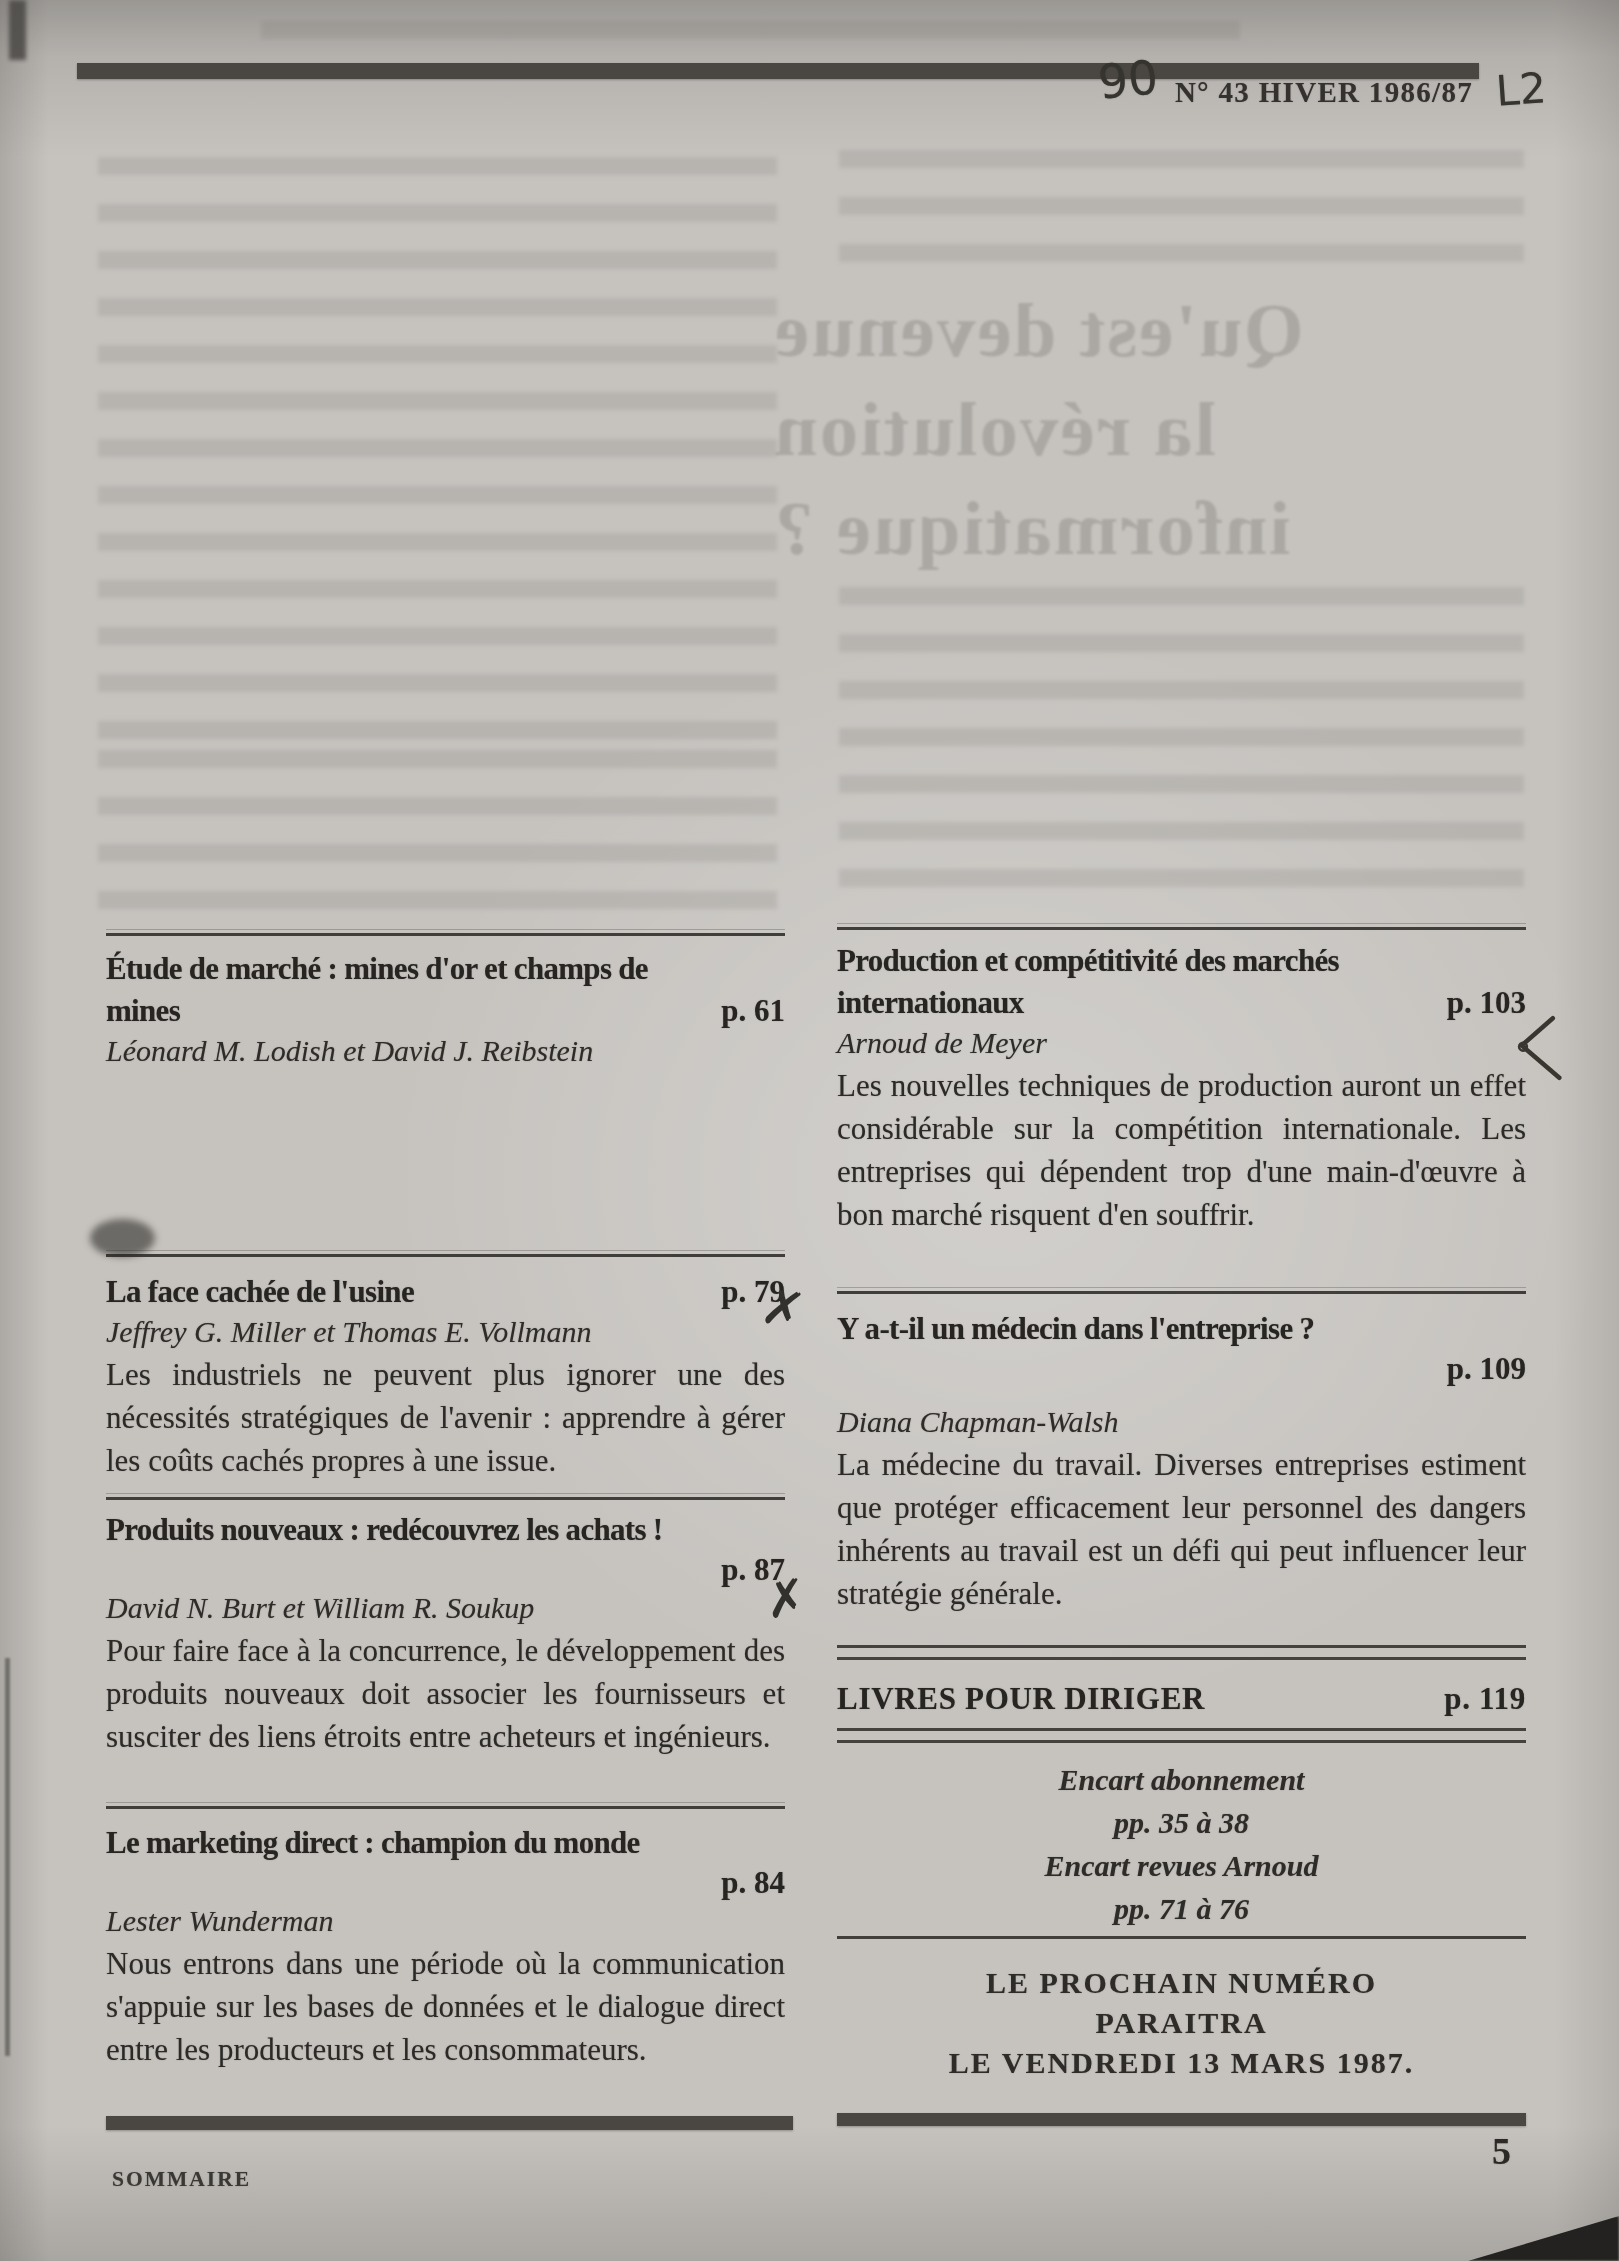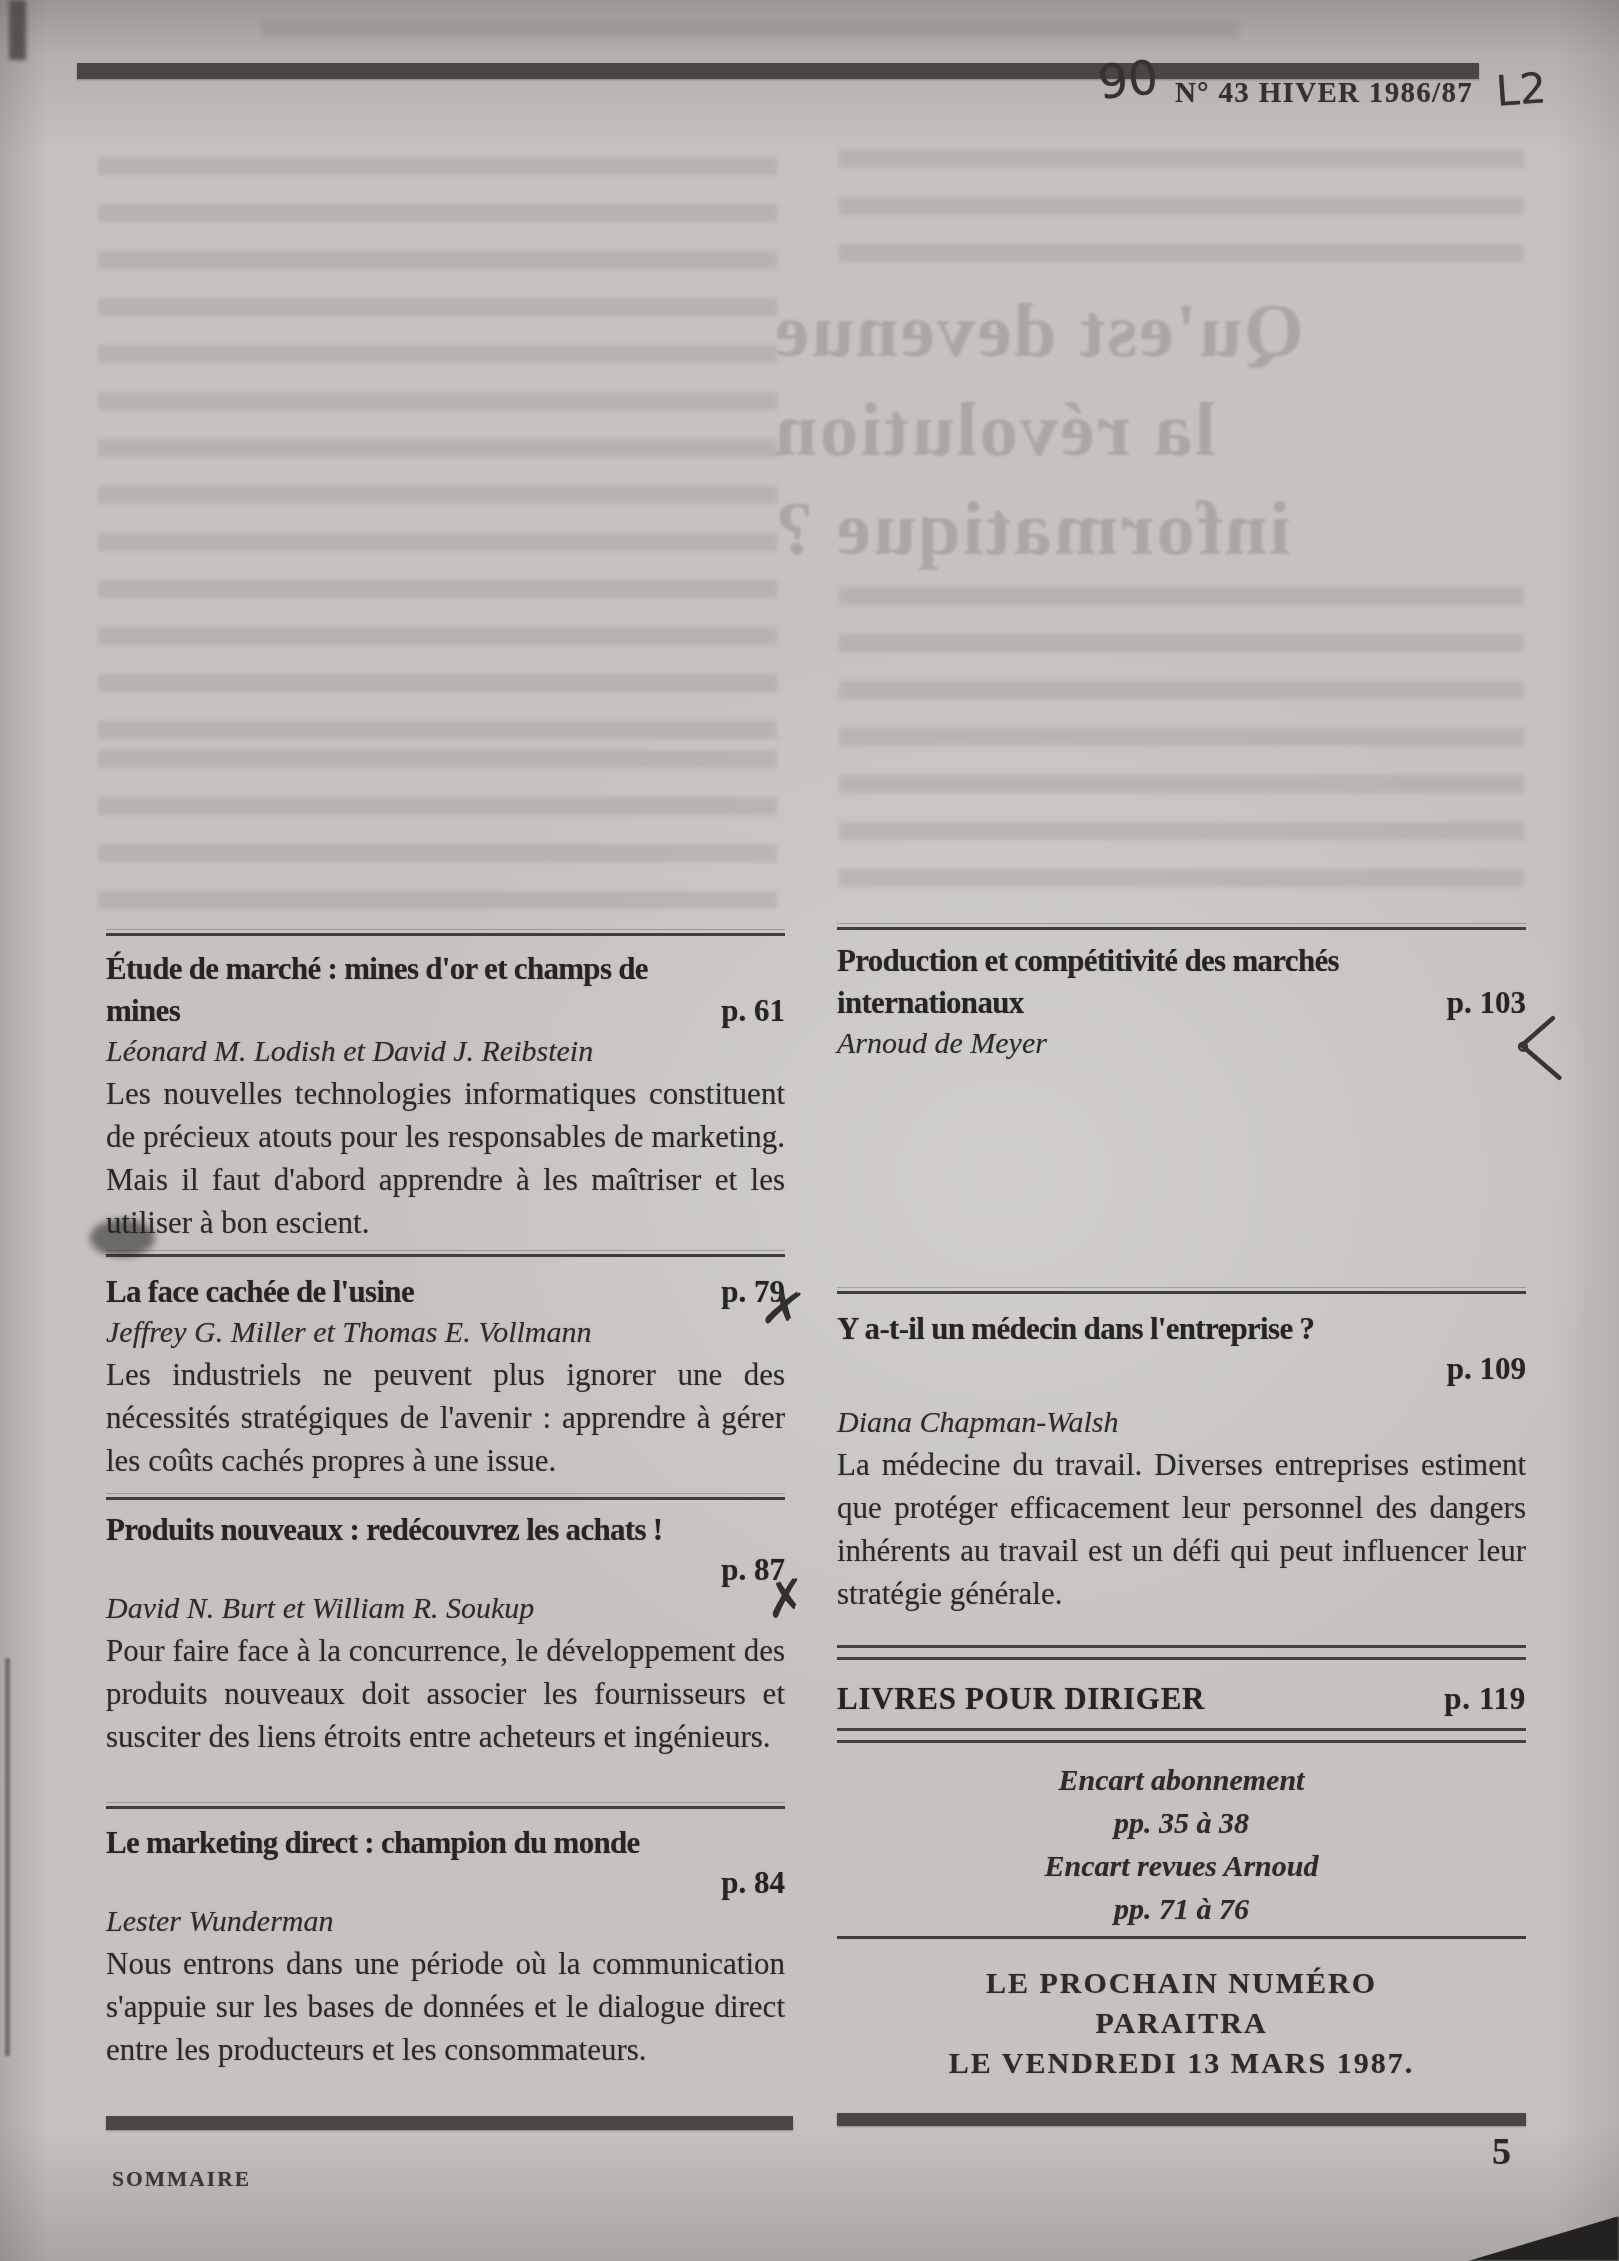--- a/index.html
+++ b/index.html
@@ -87,21 +87,20 @@
   <div class="abs rule colL" style="top:1802px;"></div>
   <div class="abs rule-thick" style="left:106px;top:2116px;width:687px;"></div>
 
   <div class="abs colL txt" style="top:948px;">
     <div class="entry-title">Étude de marché : mines d'or et champs de</div>
     <div class="title-row">
       <span>mines</span>
       <span class="pref">p. 61</span>
     </div>
     <div class="entry-authors">Léonard M. Lodish et David J. Reibstein</div>
-    <div class="entry-summary">Les nouvelles technologies informatiques constituent de précieux atouts pour les responsables de marketing. Mais il faut d'abord apprendre à les maîtriser et les utiliser à bon escient.</div>
   </div>
 
   <div class="abs colL txt" style="top:1271px;">
     <div class="title-row">
       <span>La face cachée de l'usine</span>
       <span class="pref">p. 79</span>
     </div>
     <div class="entry-authors">Jeffrey G. Miller et Thomas E. Vollmann</div>
     <div class="entry-summary">Les industriels ne peuvent plus ignorer une des nécessités stratégiques de l'avenir : apprendre à gérer les coûts cachés propres à une issue.</div>
   </div>
@@ -131,20 +130,21 @@
   <div class="abs rule-single colR" style="top:1936px;"></div>
   <div class="abs rule-thick colR" style="top:2113px;height:13px;"></div>
 
   <div class="abs colR txt" style="top:940px;">
     <div class="entry-title">Production et compétitivité des marchés</div>
     <div class="title-row">
       <span>internationaux</span>
       <span class="pref">p. 103</span>
     </div>
     <div class="entry-authors">Arnoud de Meyer</div>
+    <div class="entry-summary">Les nouvelles techniques de production auront un effet considérable sur la compétition internationale. Les entreprises qui dépendent trop d'une main-d'œuvre à bon marché risquent d'en souffrir.</div>
   </div>
 
   <div class="abs colR txt" style="top:1308px;">
     <div class="entry-title">Y a-t-il un médecin dans l'entreprise ?</div>
     <div class="page-row">
         <span class="pref">p. 109</span>
       </div>
     <div class="entry-authors" style="margin-top:16px;">Diana Chapman-Walsh</div>
     <div class="entry-summary">La médecine du travail. Diverses entreprises estiment que protéger efficacement leur personnel des dangers inhérents au travail est un défi qui peut influencer leur stratégie générale.</div>
   </div>

